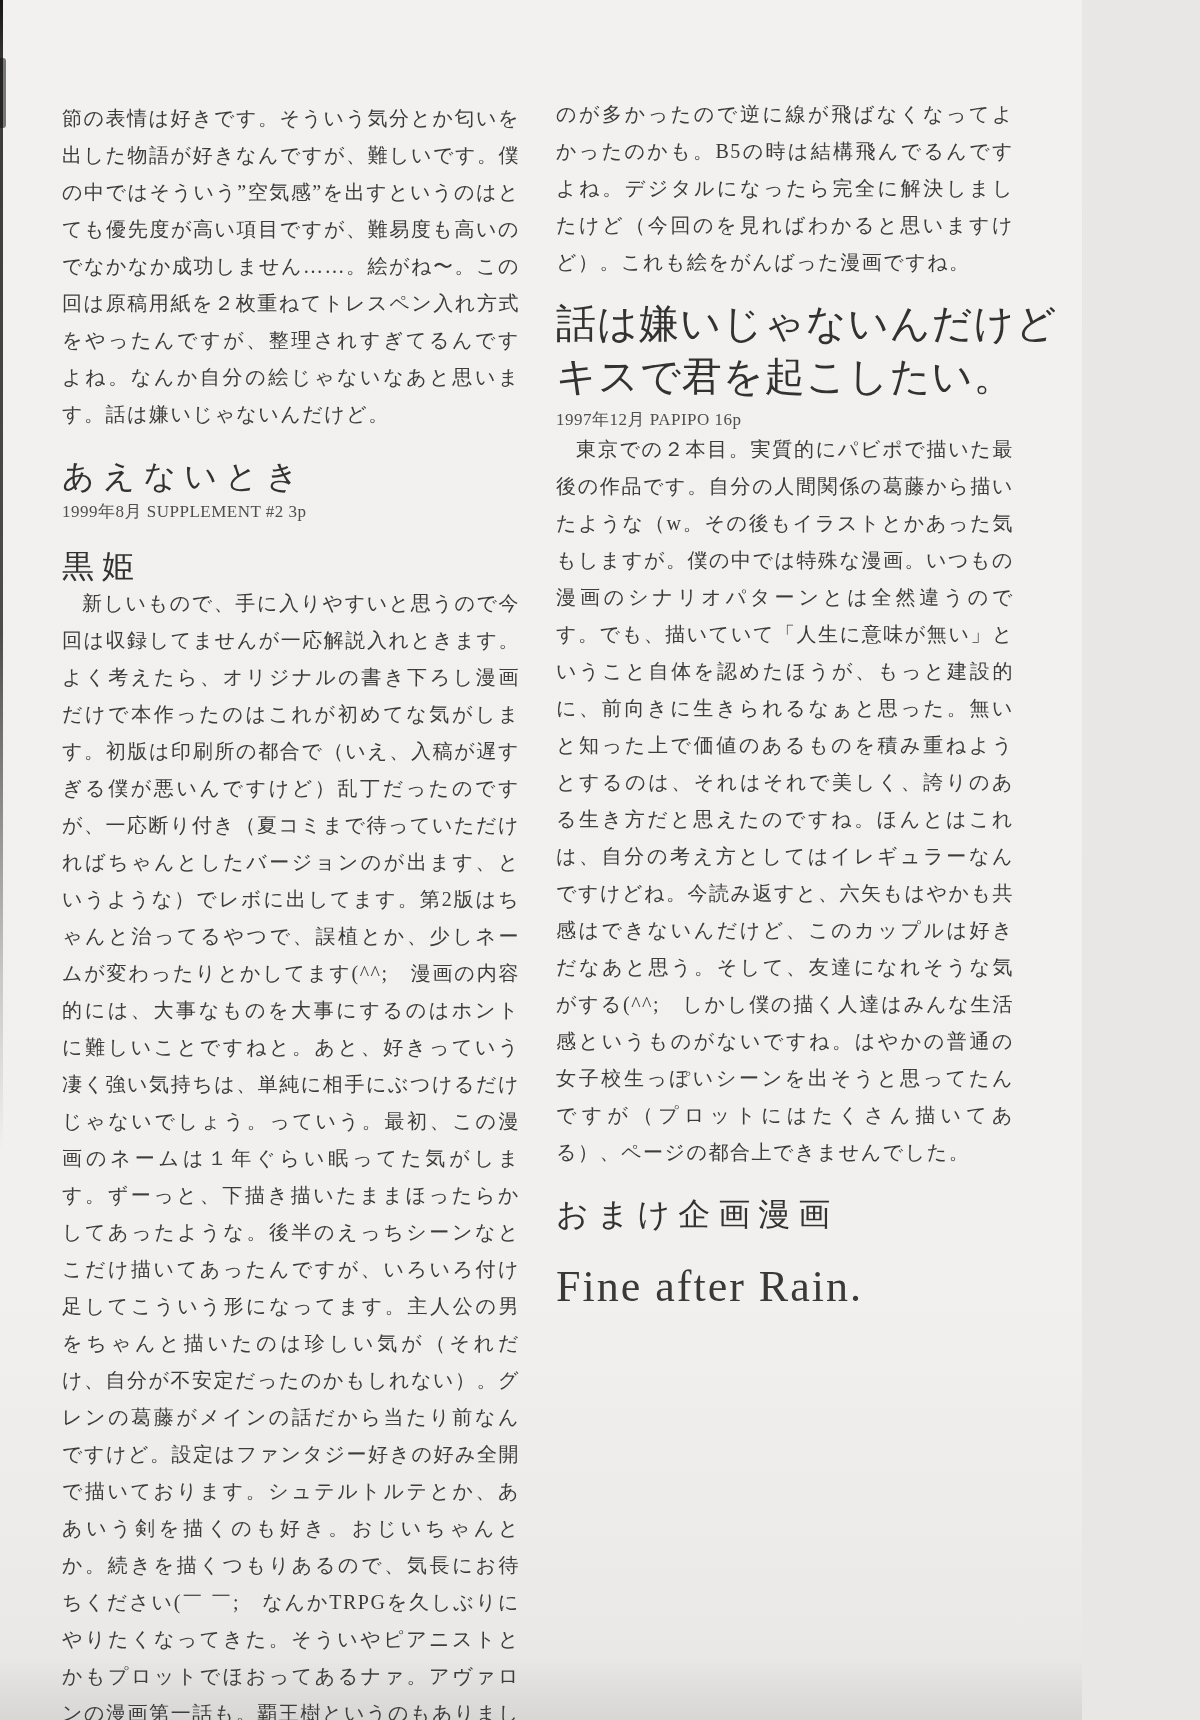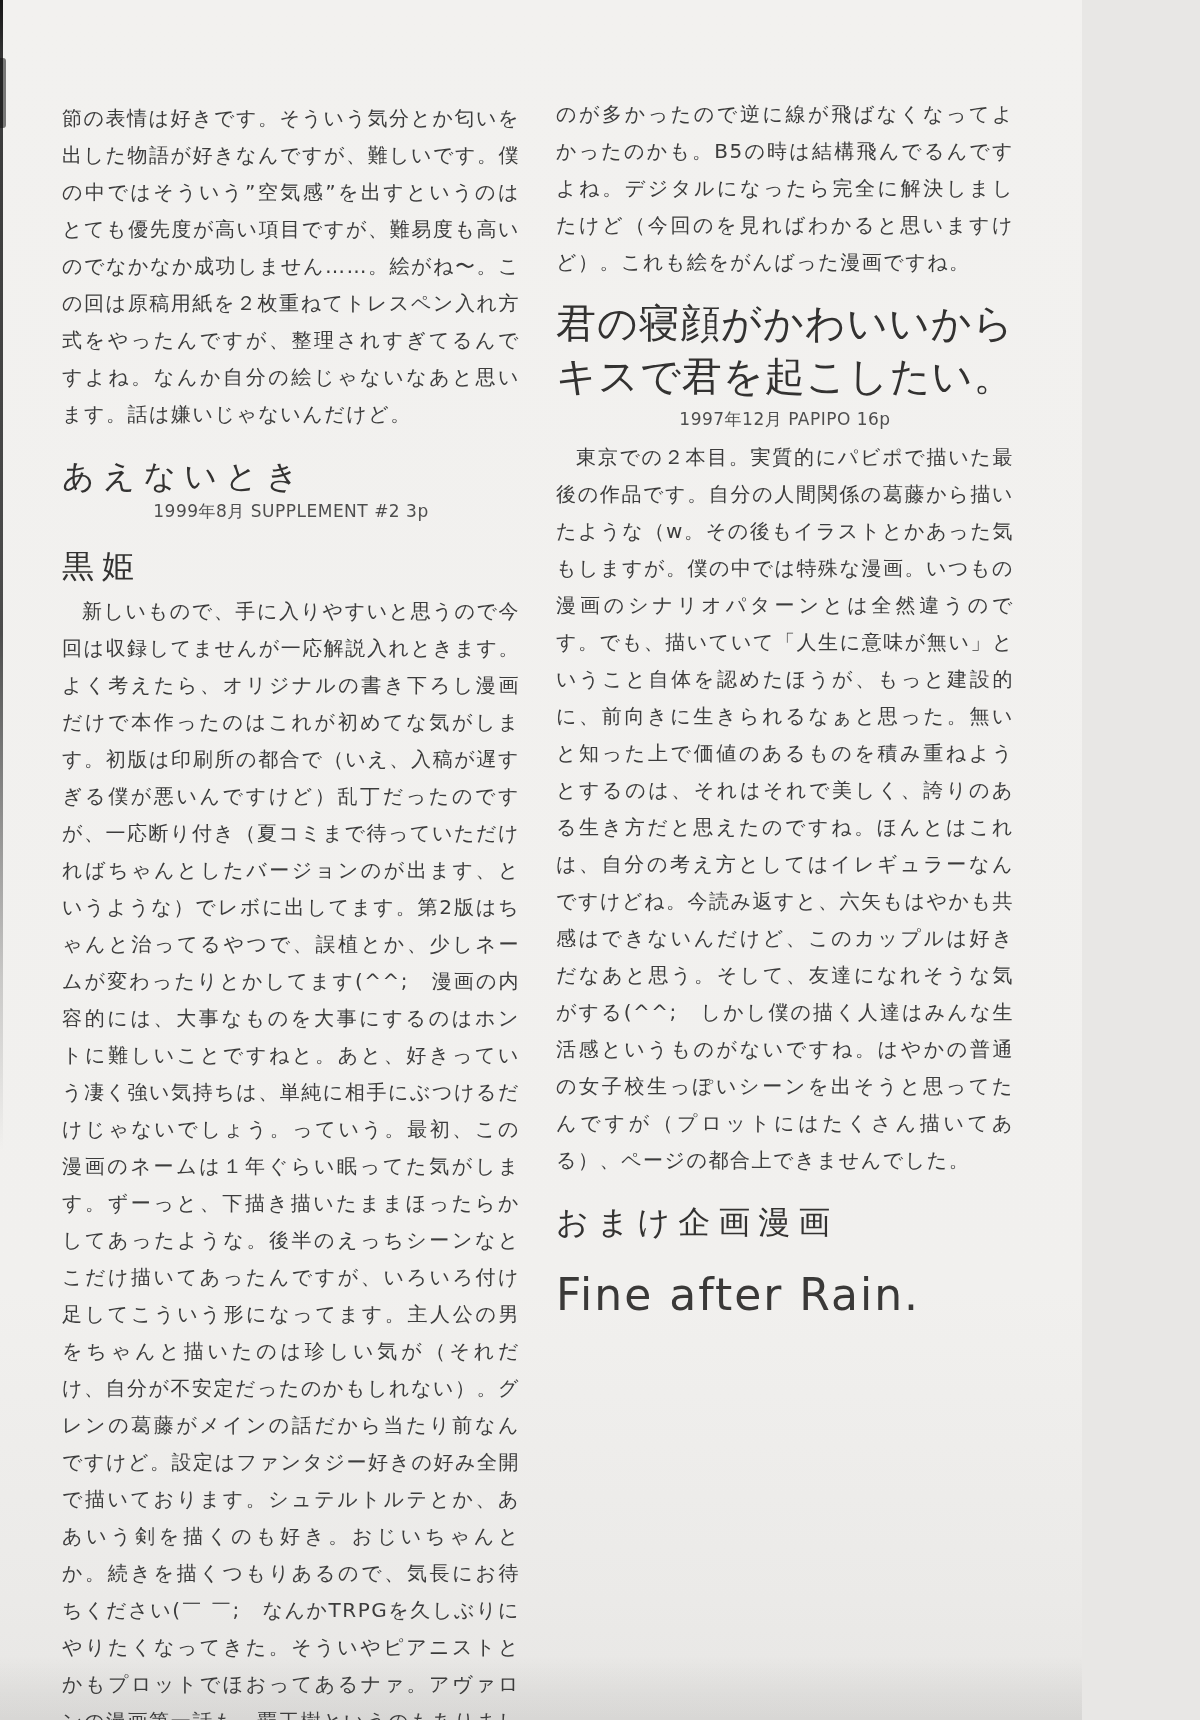--- a/index.html
+++ b/index.html
@@ -6,20 +6,21 @@
   body {
     width: 1200px; height: 1720px;
     font-family: "DejaVu Sans", sans-serif;
     background: #e8e7e5;
   }
   .page {
     position: relative;
     width: 1082px; height: 1720px;
     background: linear-gradient(180deg, #f2f1ef 0%, #f1f0ee 75%, #ebeae8 93%, #e7e6e4 100%);
     overflow: hidden;
+    font-family: Liberation Serif, serif;
   }
   
   .edge-left {
     position: absolute; left: 0; top: 0; width: 3px; height: 1150px;
     background: linear-gradient(180deg, #161616 0%, #3a3a3a 6%, #4c4c4c 55%, rgba(80,80,80,0.25) 85%, rgba(80,80,80,0) 100%);
   }
   .corner-mark {
     position: absolute; left: 0; top: 58px; width: 6px; height: 70px;
     background: rgba(20,20,20,0.55);
     border-radius: 0 3px 3px 0;
@@ -37,21 +38,21 @@
   .col-right { left: 556px; top: 96px; }
 
   p.body {
     margin: 0;
     font-size: 20px;
     line-height: 37px;
     letter-spacing: 1.5px;
     text-align: justify;
     color: #3c3c3c;
   }
-  p.body.indented { text-indent: 1em; margin-top: 8px; }
+  p.body.indented { text-indent: 1em; }
 
   h2.jp-heading {
     margin: 26px 0 0 0;
     font-size: 32px;
     font-weight: 500;
     letter-spacing: 8px;
     line-height: 1.12;
     color: #333231;
     white-space: nowrap;
   }
@@ -71,21 +72,20 @@
     letter-spacing: 2px;
     line-height: 1.1;
     color: #3a3938;
     white-space: nowrap;
   }
   .meta {
     margin-top: 5px;
     font-size: 17px;
     letter-spacing: 0.5px;
     color: #4e4e4e;
-    text-align: center;
   }
 </style>
 </head>
 <body>
 
 <div class="page">
 
   <div class="edge-left"></div>
   <div class="corner-mark"></div>
   <div class="bottom-shade"></div>
@@ -97,21 +97,21 @@
     <div class="meta">1999年8月 SUPPLEMENT #2 3p</div>
 
     <h2 class="jp-heading">黒姫</h2>
     <p class="body indented">新しいもので、手に入りやすいと思うので今回は収録してませんが一応解説入れときます。よく考えたら、オリジナルの書き下ろし漫画だけで本作ったのはこれが初めてな気がします。初版は印刷所の都合で（いえ、入稿が遅すぎる僕が悪いんですけど）乱丁だったのですが、一応断り付き（夏コミまで待っていただければちゃんとしたバージョンのが出ます、というような）でレボに出してます。第2版はちゃんと治ってるやつで、誤植とか、少しネームが変わったりとかしてます(^^;　漫画の内容的には、大事なものを大事にするのはホントに難しいことですねと。あと、好きっていう凄く強い気持ちは、単純に相手にぶつけるだけじゃないでしょう。っていう。最初、この漫画のネームは１年ぐらい眠ってた気がします。ずーっと、下描き描いたままほったらかしてあったような。後半のえっちシーンなとこだけ描いてあったんですが、いろいろ付け足してこういう形になってます。主人公の男をちゃんと描いたのは珍しい気が（それだけ、自分が不安定だったのかもしれない）。グレンの葛藤がメインの話だから当たり前なんですけど。設定はファンタジー好きの好み全開で描いております。シュテルトルテとか、ああいう剣を描くのも好き。おじいちゃんとか。続きを描くつもりあるので、気長にお待ちください(￣ ￣;　なんかTRPGを久しぶりにやりたくなってきた。そういやピアニストとかもプロットでほおってあるナァ。アヴァロンの漫画第一話も。覇王樹というのもありましたね。いかんなぁ……。どこかで形にせねば。</p>
   </div>
 
   <div class="col col-right">
     <p class="body">のが多かったので逆に線が飛ばなくなってよかったのかも。B5の時は結構飛んでるんですよね。デジタルになったら完全に解決しましたけど（今回のを見ればわかると思いますけど）。これも絵をがんばった漫画ですね。</p>
 
     <h2 class="big-heading">
-      <span>君の寝顔がかわいいから</span><br>
+      <span>話は嫌いじゃないんだけど</span><br>
       <span>キスで君を起こしたい。</span>
     </h2>
     <div class="meta">1997年12月 PAPIPO 16p</div>
     <p class="body indented">東京での２本目。実質的にパビポで描いた最後の作品です。自分の人間関係の葛藤から描いたような（w。その後もイラストとかあった気もしますが。僕の中では特殊な漫画。いつもの漫画のシナリオパターンとは全然違うのです。でも、描いていて「人生に意味が無い」ということ自体を認めたほうが、もっと建設的に、前向きに生きられるなぁと思った。無いと知った上で価値のあるものを積み重ねようとするのは、それはそれで美しく、誇りのある生き方だと思えたのですね。ほんとはこれは、自分の考え方としてはイレギュラーなんですけどね。今読み返すと、六矢もはやかも共感はできないんだけど、このカップルは好きだなあと思う。そして、友達になれそうな気がする(^^;　しかし僕の描く人達はみんな生活感というものがないですね。はやかの普通の女子校生っぽいシーンを出そうと思ってたんですが（プロットにはたくさん描いてある）、ページの都合上できませんでした。</p>
 
     <h2 class="jp-heading">おまけ企画漫画</h2>
 
     <h2 class="latin-heading">Fine after Rain.</h2>
 
   </div>

